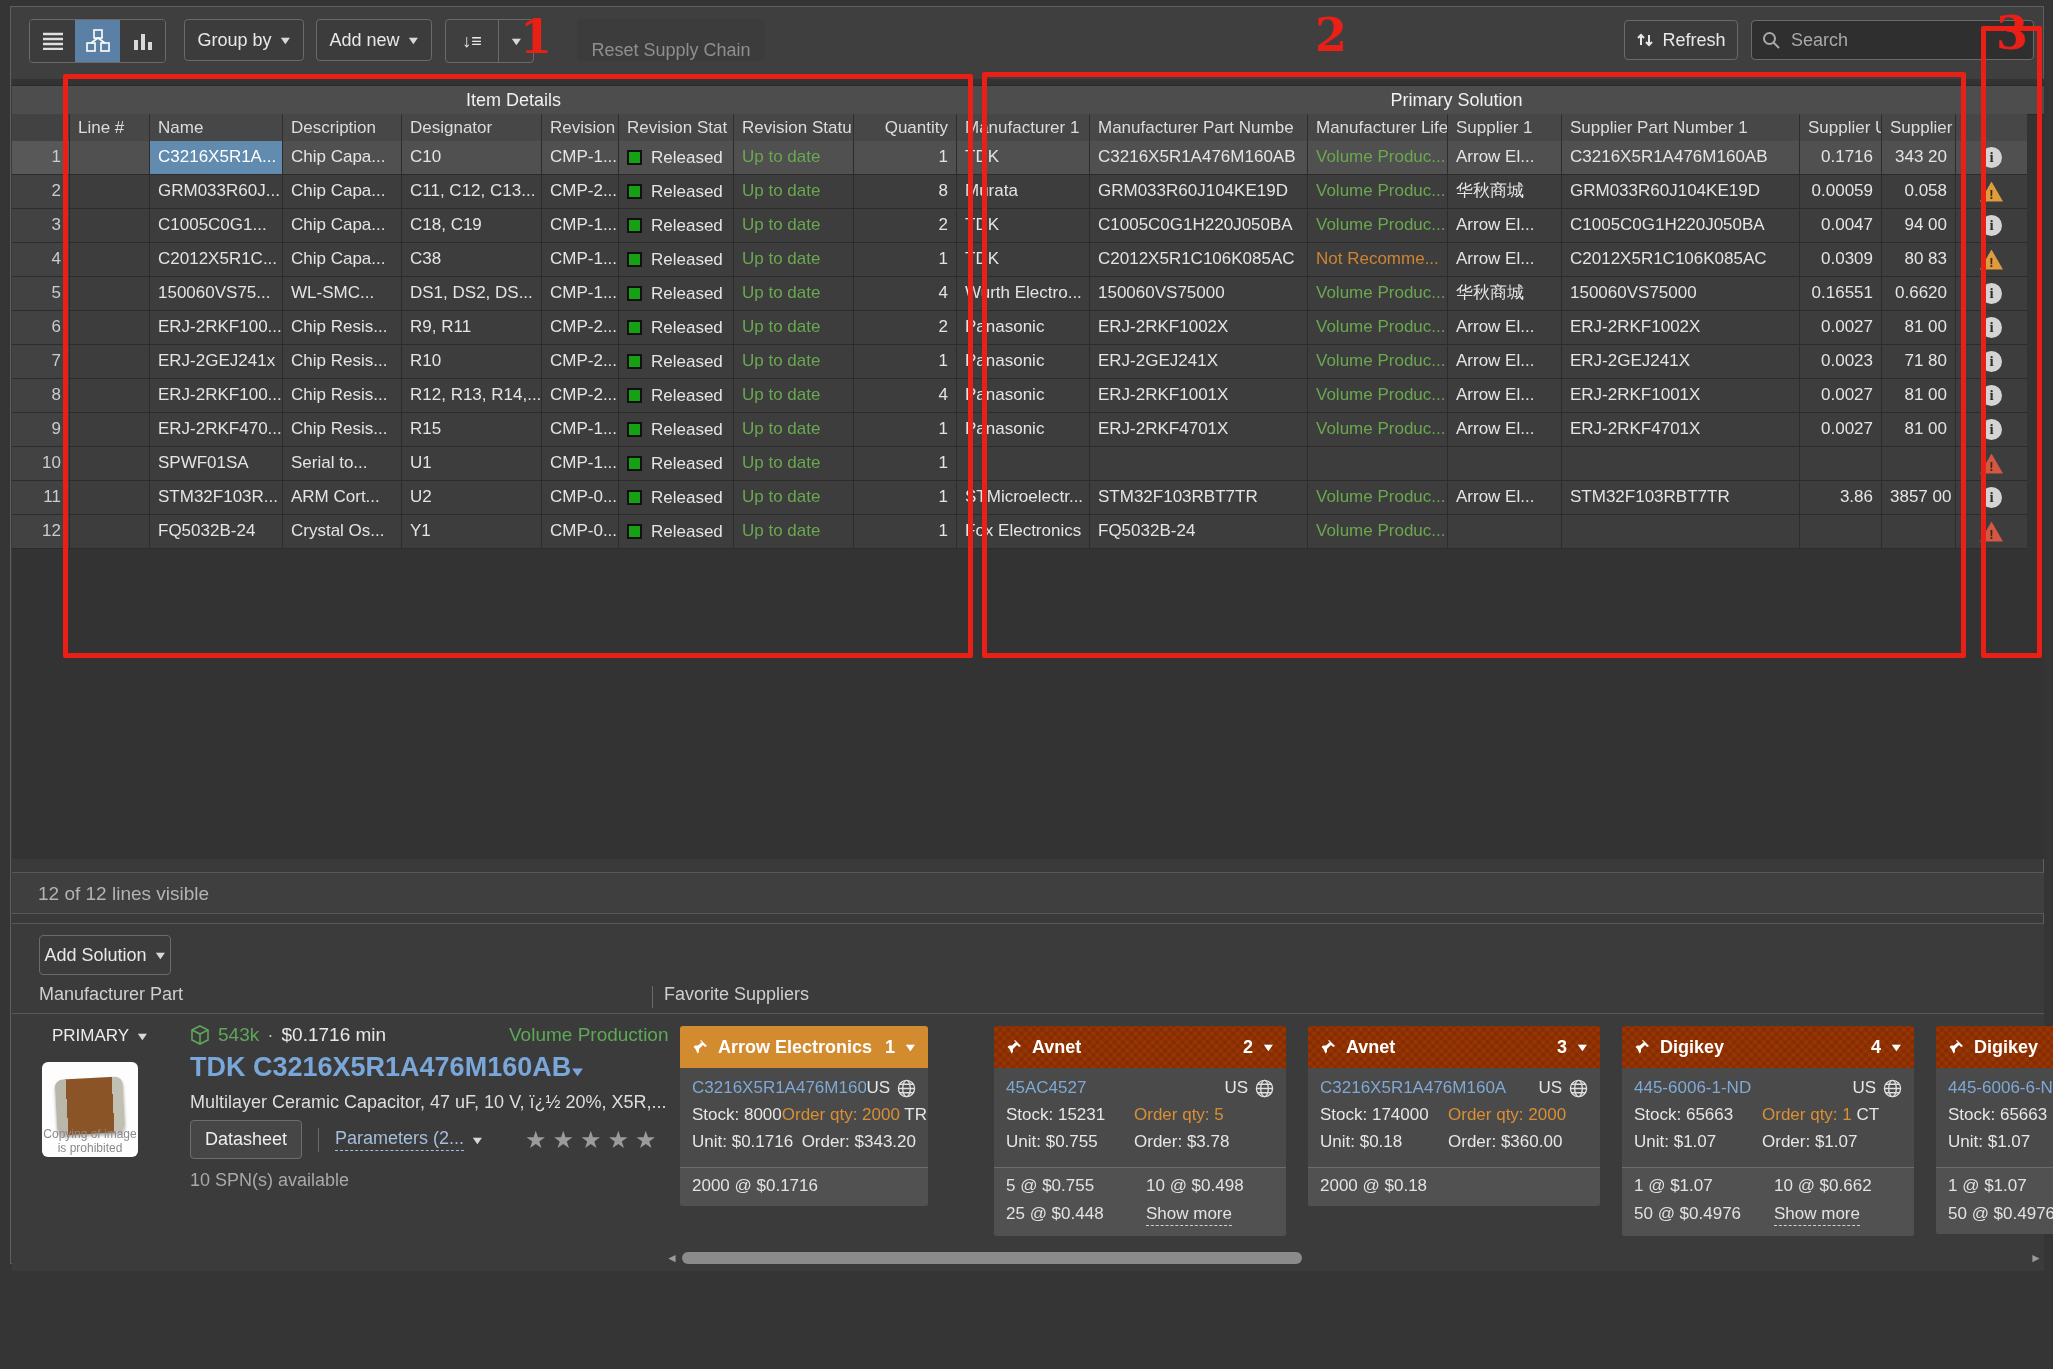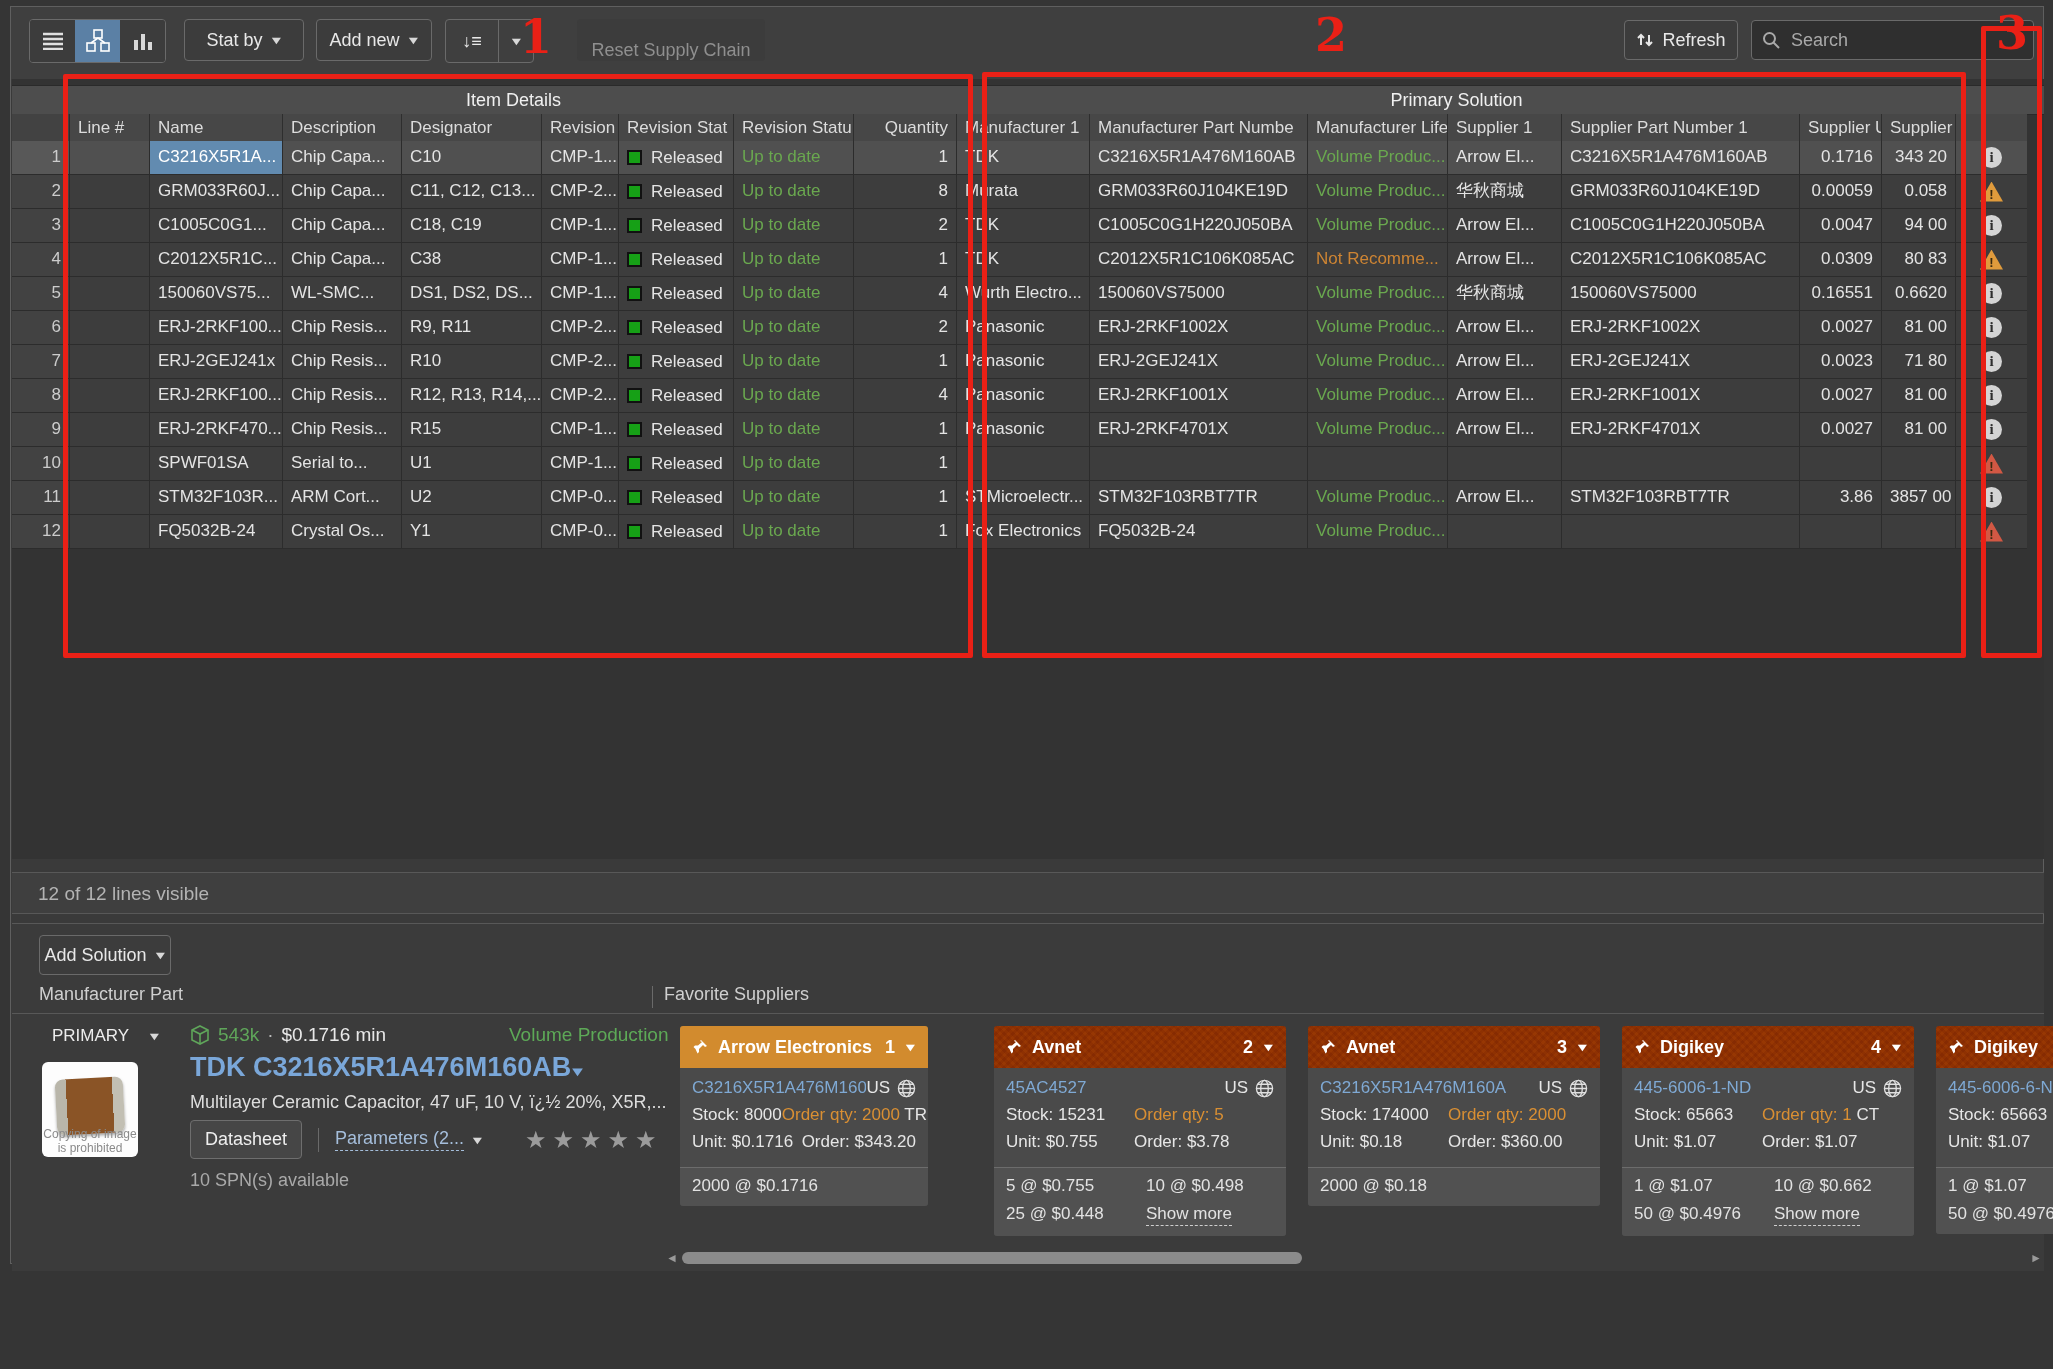--- a/index.html
+++ b/index.html
@@ -62,21 +62,21 @@
   
   #solpanel{position:absolute;left:1px;top:916px;width:2032px;height:347px;background:#3b3b3b;border-top:1px solid #585858;}
   #addsol{position:absolute;left:27px;top:11px;width:132px;height:40px;}
   .seclabels{position:absolute;left:0;top:60px;width:100%;height:30px;color:#cfcfcf;font-size:18px;}
   #lbl-mfr{position:absolute;left:27px;top:0;}
   #lbl-fav{position:absolute;left:652px;top:0;}
   .vdiv{position:absolute;left:640px;top:2px;width:1px;height:22px;background:#6a6a6a;}
   .labelrule{position:absolute;left:0;top:89px;width:100%;height:1px;background:#585858;}
 
   
-  #primaryrow{position:absolute;left:40px;top:102px;display:flex;align-items:center;gap:20px;color:#ededed;font-size:17px;}
+  #primaryrow{position:absolute;left:40px;top:102px;display:flex;align-items:center;gap:8px;color:#ededed;font-size:17px;}
   #stockline{position:absolute;left:178px;top:100px;display:flex;align-items:center;gap:8px;font-size:19px;}
   #stockline .stk{color:#5fa65a;}
   #stockline .dot{color:#bbbbbb;}
   #stockline .min{color:#e8e8e8;}
   #lifeprod{position:absolute;left:497px;top:100px;color:#5da957;font-size:19px;}
   #partimg{position:absolute;left:30px;top:138px;width:96px;height:95px;background:#fdfdfd;border-radius:6px;overflow:hidden;}
   .cap-body{position:absolute;left:14px;top:16px;width:68px;height:56px;border-radius:8px;transform:rotate(-3deg);
             background:linear-gradient(90deg,#b9b6aa 0 16%,#8a5426 16% 84%,#c2bfb3 84% 100%);box-shadow:0 2px 3px rgba(0,0,0,.35);}
   .cap-caption{position:absolute;left:0;bottom:2px;width:100%;text-align:center;font-size:12px;color:#8a8a8a;}
   #parttitle{position:absolute;left:178px;top:128px;color:#7aa7d9;font-size:27px;font-weight:bold;}
@@ -154,21 +154,21 @@
             <svg width="20" height="20" viewBox="0 0 20 20" fill="#d8d8d8">
                 <rect x="1" y="9" width="4" height="10"></rect>
                 <rect x="8" y="3" width="4" height="16"></rect>
                 <rect x="15" y="11" width="4" height="8"></rect>
               </svg>
           </span>
         </div>
       </div>
 
       <div class="tbtn" style="left:173px;top:12px;width:120px;">
-        <span>Stat by</span>
+        <span>Group by</span>
           <span class="caret">▼</span>
       </div>
       <div class="tbtn" style="left:305px;top:12px;width:116px;">
         <span>Add new</span>
           <span class="caret">▼</span>
       </div>
       <div class="sortsplit" style="left:434px;">
         <div class="sortmain">
             <span>↓≡</span>
           </div>

